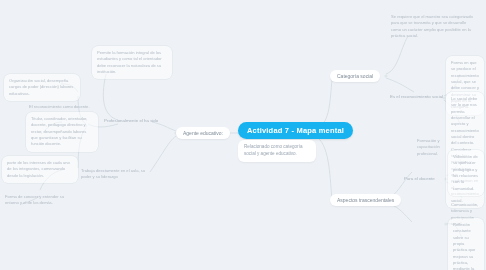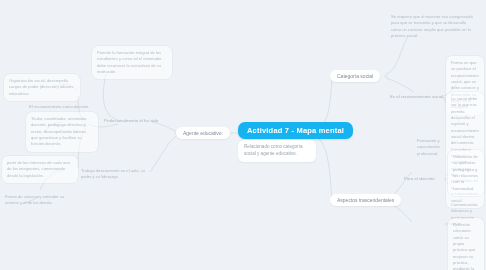--- a/index.html
+++ b/index.html
@@ -114,21 +114,21 @@
       <circle cx="386" cy="76" r="1.6"></circle>
       <circle cx="390" cy="201" r="1.6"></circle>
       <circle cx="444" cy="98" r="1.6"></circle>
       <circle cx="446" cy="179" r="1.6"></circle>
       <circle cx="446" cy="224" r="1.6"></circle>
       <circle cx="86" cy="126" r="1.4"></circle>
       <circle cx="62" cy="84" r="1.4"></circle>
     </g>
   </svg>
 
-  <div class="node root" style="left:238px;top:122px;border-radius:7px;">Actividad 7 - Mapa mental</div>
+  <div class="node root" style="left:238px;top:122px;">Actividad 7 - Mapa mental</div>
 
   <div class="node root-note" style="left:238px;top:140px;">Relacionado como categoría social y agente educativo.</div>
 
   <div class="node branch" style="left:176px;top:127px;">Agente educativo:</div>
 
   <div class="node sublabel" style="left:104px;top:118px;">Profesionalmente el ha sido</div>
 
   <div class="node leaf plain" style="left:78px;top:166px;width:76px;">Trabaja directamente en el aula, su poder y su liderazgo</div>
 
   <div class="node leaf" style="left:92px;top:46px;width:80px;">Permite la formación integral de los estudiantes y como tal el orientador debe reconocer la naturaleza de su institución.</div>

